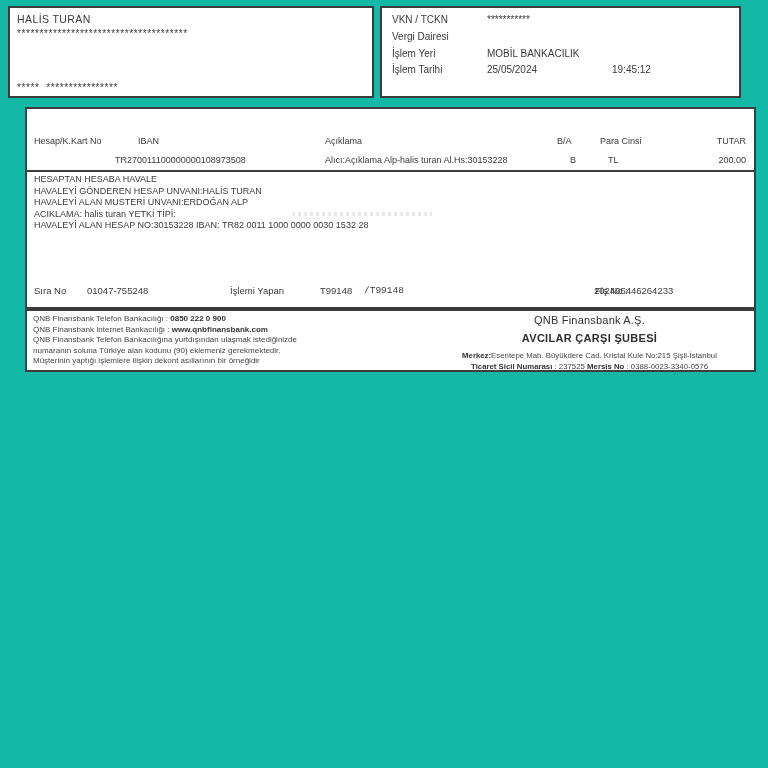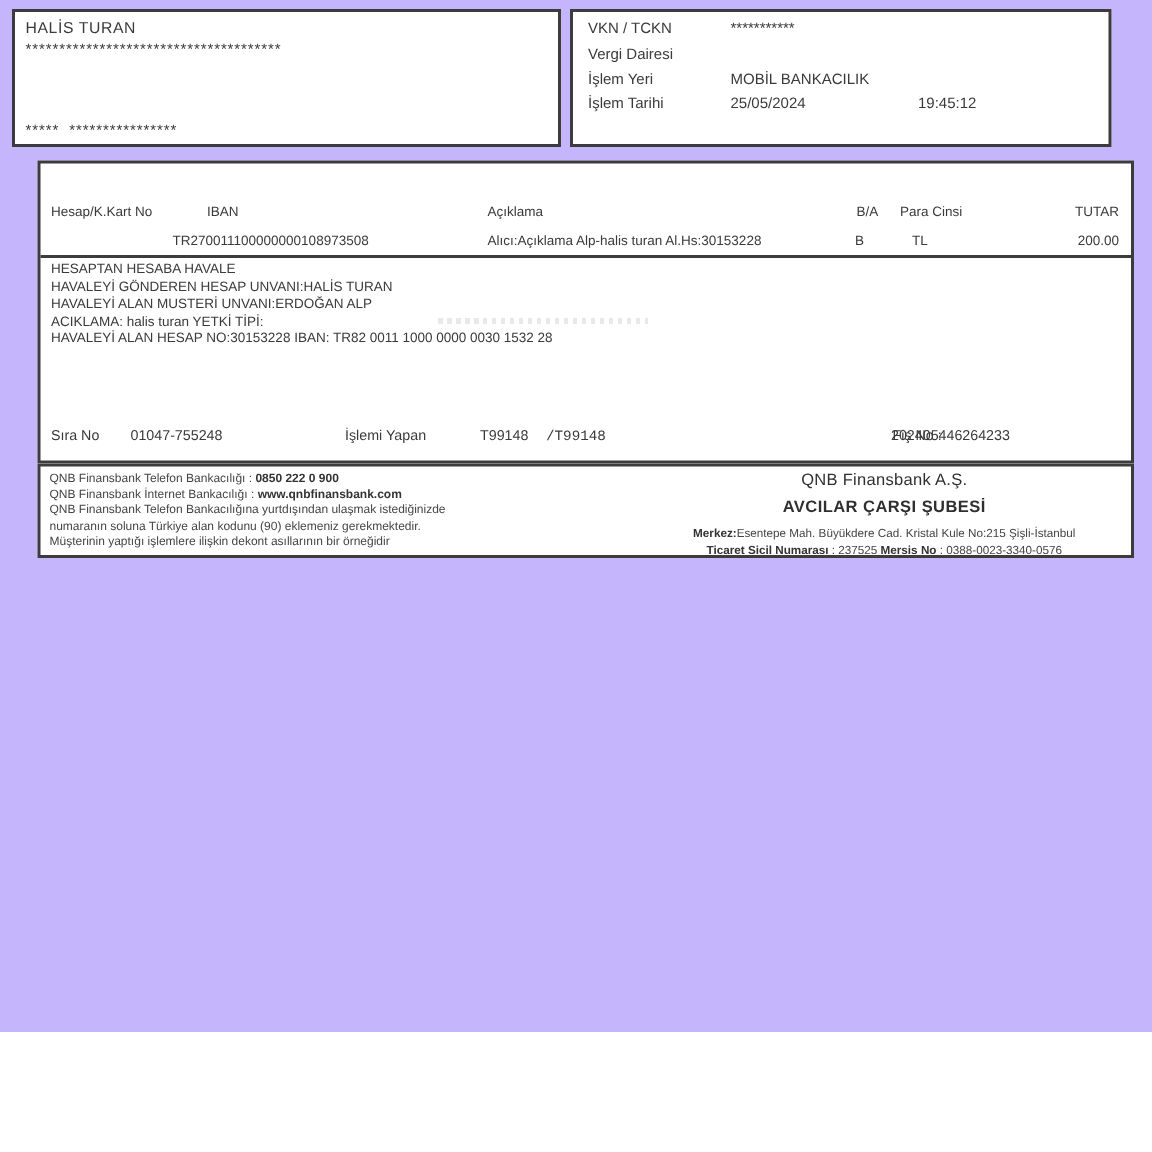--- a/index.html
+++ b/index.html
@@ -3,21 +3,21 @@
 <meta charset="utf-8">
 <style>
   * { margin: 0; padding: 0; box-sizing: border-box; }
   html, body {
     width: 768px; height: 768px;
     background: #ffffff;
     font-family: "Liberation Sans", sans-serif;
     color: #3a3a3a;
     -webkit-font-smoothing: antialiased;
   }
-  .page { position: relative; width: 768px; height: 688px; background: #c4b5fd; overflow: hidden; }
+  .page { position: relative; width: 768px; height: 768px; background: #14b8a6; overflow: hidden; }
 
   .box { position: absolute; border: 2px solid #3c3c3c; background: #fff; }
 
   
   .sender-box { left: 8px; top: 6px; width: 366px; height: 92px; }
   .sender-name { position: absolute; left: 7px; top: 5px; font-size: 10.5px; letter-spacing: 0.4px; }
   .sender-mask1 { position: absolute; left: 7px; top: 20px; font-size: 10px; letter-spacing: 0.6px; white-space: pre; }
   .sender-mask2 { position: absolute; left: 7px; top: 74px; font-size: 10px; letter-spacing: 0.6px; white-space: pre; }
 
   
@@ -31,21 +31,21 @@
   
   .main-box { left: 25px; top: 107px; width: 731px; height: 202px; }
   .intro { position: absolute; left: 7px; top: 5px; font-size: 9.5px; }
   .thead span, .trow span { position: absolute; font-size: 9px; white-space: nowrap; }
   .thead { position: absolute; left: 0; top: 27px; width: 100%; height: 12px; }
   .trow  { position: absolute; left: 0; top: 46px; width: 100%; height: 12px; }
   .c-hesap { left: 7px; }
   .c-iban-h { left: 111px; }
   .c-iban-v { left: 88px; }
   .c-acik { left: 298px; }
-  .c-ba-h { left: 544px; }
+  .c-ba-h { left: 530px; }
   .c-ba-v { left: 543px; }
   .c-para-h { left: 573px; }
   .c-para-v { left: 581px; }
   .c-tutar { right: 8px; text-align: right; }
   .row-divider { position: absolute; left: 0; top: 61px; width: 100%; border-top: 2px solid #3c3c3c; }
   .details { position: absolute; left: 7px; top: 65px; font-size: 9px; line-height: 11.6px; white-space: pre; }
   .scan-smudge { position: absolute; left: 265px; top: 103px; width: 140px; height: 4px;
                  background: repeating-linear-gradient(90deg,#d9d9d9 0 3px,#fff 3px 6px); opacity:.6; }
 
   .sira-row { position: absolute; left: 0; top: 176px; width: 100%; height: 14px; font-size: 9.5px; }

